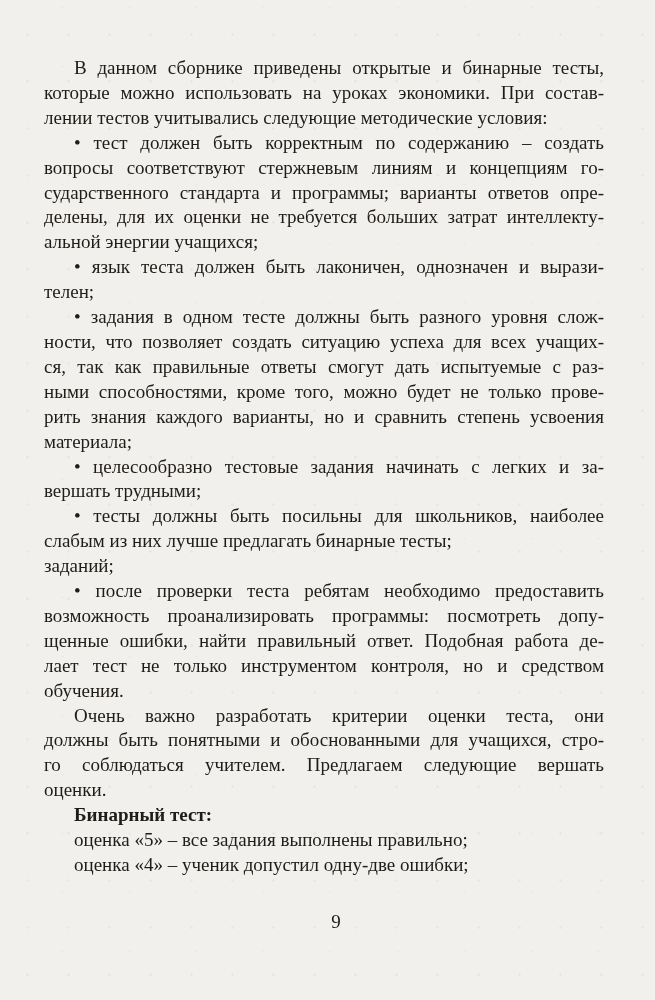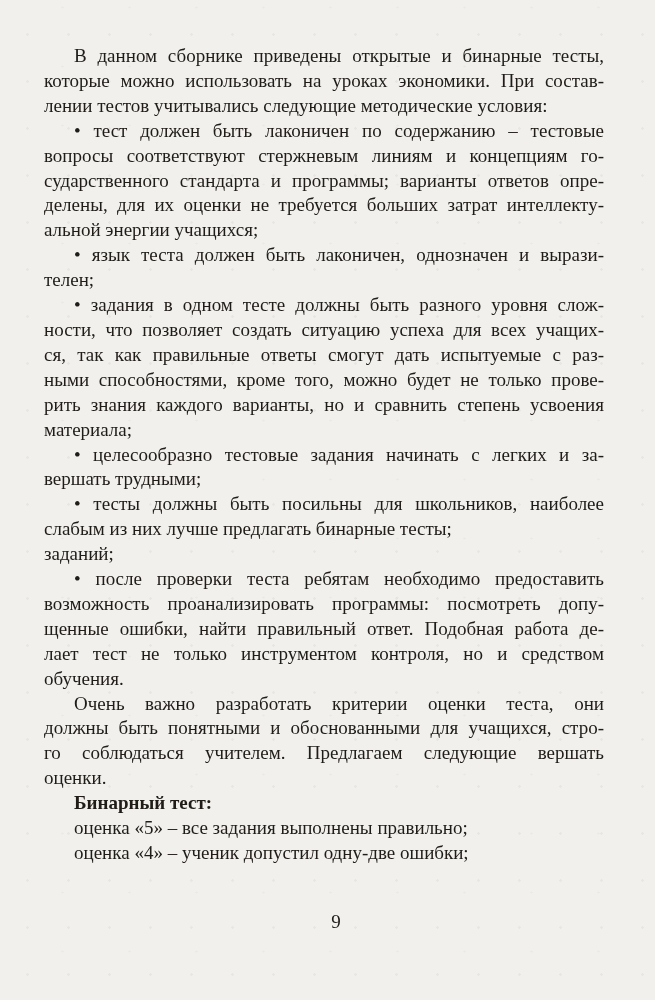--- a/index.html
+++ b/index.html
@@ -21,21 +21,21 @@
       radial-gradient(rgba(70,65,60,0.055) 1px, transparent 1.4px),
       radial-gradient(rgba(70,65,60,0.040) 1px, transparent 1.3px);
     background-size: 41px 47px, 67px 59px;
     background-position: 7px 11px, 29px 37px;
     pointer-events: none;
     z-index: 0;
   }
   .text-block {
     position: absolute;
     left: 44px;
-    top: 44px;
+    top: 56px;
     width: 560px;
     font-size: 19px;
     line-height: 24.9px;
     z-index: 1;
   }
   .line {
     text-align: justify;
     text-align-last: justify;
     -moz-text-align-last: justify;
     hyphens: none;
@@ -61,21 +61,21 @@
 </head>
 <body style="background: rgb(241, 240, 237); color: rgb(32, 28, 24);">
 
 <div class="text-block">
     <div>
       <div class="line first"><span>В данном сборнике приведены открытые и бинарные тесты,</span></div>
       <div class="line"><span>которые можно использовать на уроках экономики. При состав-</span></div>
       <div class="line last"><span>лении тестов учитывались следующие </span><span class="i">методические условия:</span></div>
     </div>
     <div>
-      <div class="line first"><span>• тест должен быть лаконичен по содержанию – тестовые</span></div>
+      <div class="line first"><span>• тест должен быть корректным по содержанию – создать</span></div>
       <div class="line"><span>вопросы соответствуют стержневым линиям и концепциям го-</span></div>
       <div class="line"><span>сударственного стандарта и программы; варианты ответов опре-</span></div>
       <div class="line"><span>делены, для их оценки не требуется больших затрат интеллекту-</span></div>
       <div class="line last"><span>альной энергии учащихся;</span></div>
     </div>
     <div>
       <div class="line first"><span>• язык теста должен быть лаконичен, однозначен и вырази-</span></div>
       <div class="line last"><span>телен;</span></div>
     </div>
     <div>

